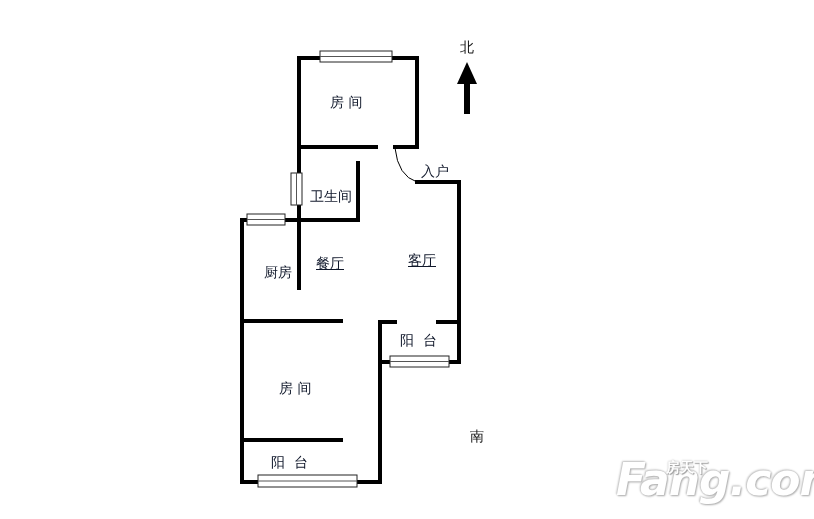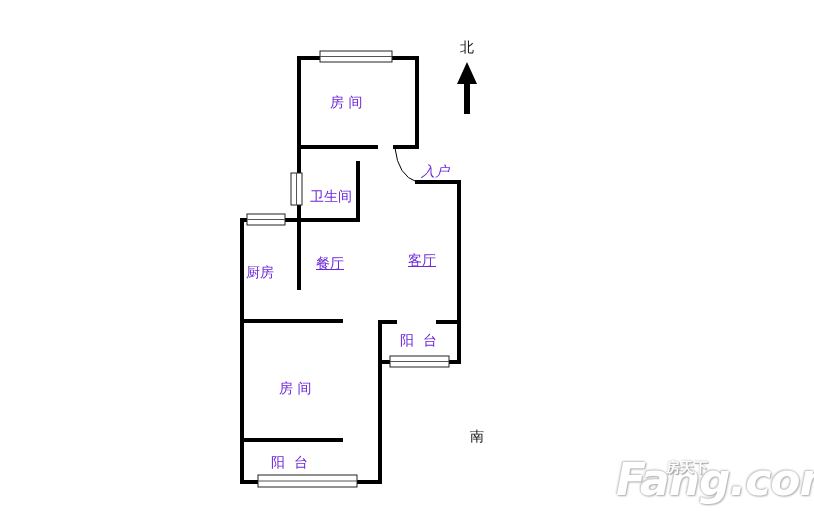--- a/index.html
+++ b/index.html
@@ -1,21 +1,21 @@
 <!DOCTYPE html>
 <html><head>
 <meta charset="utf-8">
 <style>
   html, body { margin: 0; padding: 0; background: #ffffff; }
   body { width: 814px; height: 519px; position: relative; overflow: hidden; font-family: "DejaVu Sans", sans-serif; }
   #plan { position: absolute; left: 0; top: 0; width: 814px; height: 519px; }
   .wall { stroke: #000; stroke-width: 4; fill: none; stroke-linecap: square; }
   .win { fill: #ffffff; stroke: #222; stroke-width: 1; }
   .winline { stroke: #555; stroke-width: 1; }
-  .label { position: absolute; font-size: 14px; color: #6d28d9; white-space: nowrap; line-height: 1; }
+  .label { position: absolute; font-size: 14px; color: #0f172a; white-space: nowrap; line-height: 1; }
   .dir { position: absolute; font-size: 14px; color: #111; line-height: 1; }
   .watermark { position: absolute; left: 616px; top: 448px; width: 190px; height: 60px; }
   .wm-big { position: absolute; left: 0; top: 6px; font-family: "DejaVu Sans", sans-serif; font-weight: bold; font-style: italic; font-size: 44px; color: #fff; letter-spacing: -1px;
     text-shadow: 0 0 2px #bbb, 1px 1px 2px #aaa, -1px -1px 2px #ccc; }
   .wm-small { position: absolute; left: 50px; top: 11px; font-size: 14px; font-weight: bold; color: #fff;
     text-shadow: 0 0 2px #aaa, 1px 1px 1px #999; }
 </style>
 </head>
 <body>
 
@@ -78,24 +78,24 @@
     <polygon points="467,62 457,84 477,84" fill="#000"></polygon>
     <rect x="464" y="82" width="6" height="32" fill="#000"></rect>
   </g>
 </svg>
 
 <div class="dir" style="left:460px; top:40px;">北</div>
 <div class="dir" style="left:470px; top:429px;">南</div>
 
 <div class="label" style="left:330px; top:95px;">房 间</div>
 <div class="label" style="left:310px; top:189px;">卫生间</div>
-<div class="label" style="left:246px; top:265px;">厨房</div>
+<div class="label" style="left:264px; top:265px;">厨房</div>
 <div class="label" style="left:316px; top:256px;text-decoration:underline;">餐厅</div>
 <div class="label" style="left:408px; top:253px;text-decoration:underline;">客厅</div>
 <div class="label" style="left:400px; top:333px; white-space:pre;">阳  台</div>
 <div class="label" style="left:279px; top:381px;">房 间</div>
 <div class="label" style="left:271px; top:455px; white-space:pre;">阳  台</div>
-<div class="label" style="left:421px; top:164px;font-style:italic;">入户</div>
+<div class="label" style="left:421px; top:164px;">入户</div>
 
 <div class="watermark">
   <span class="wm-big">Fang.com</span>
   <span class="wm-small">房天下</span>
 </div>
 
 </body></html>

